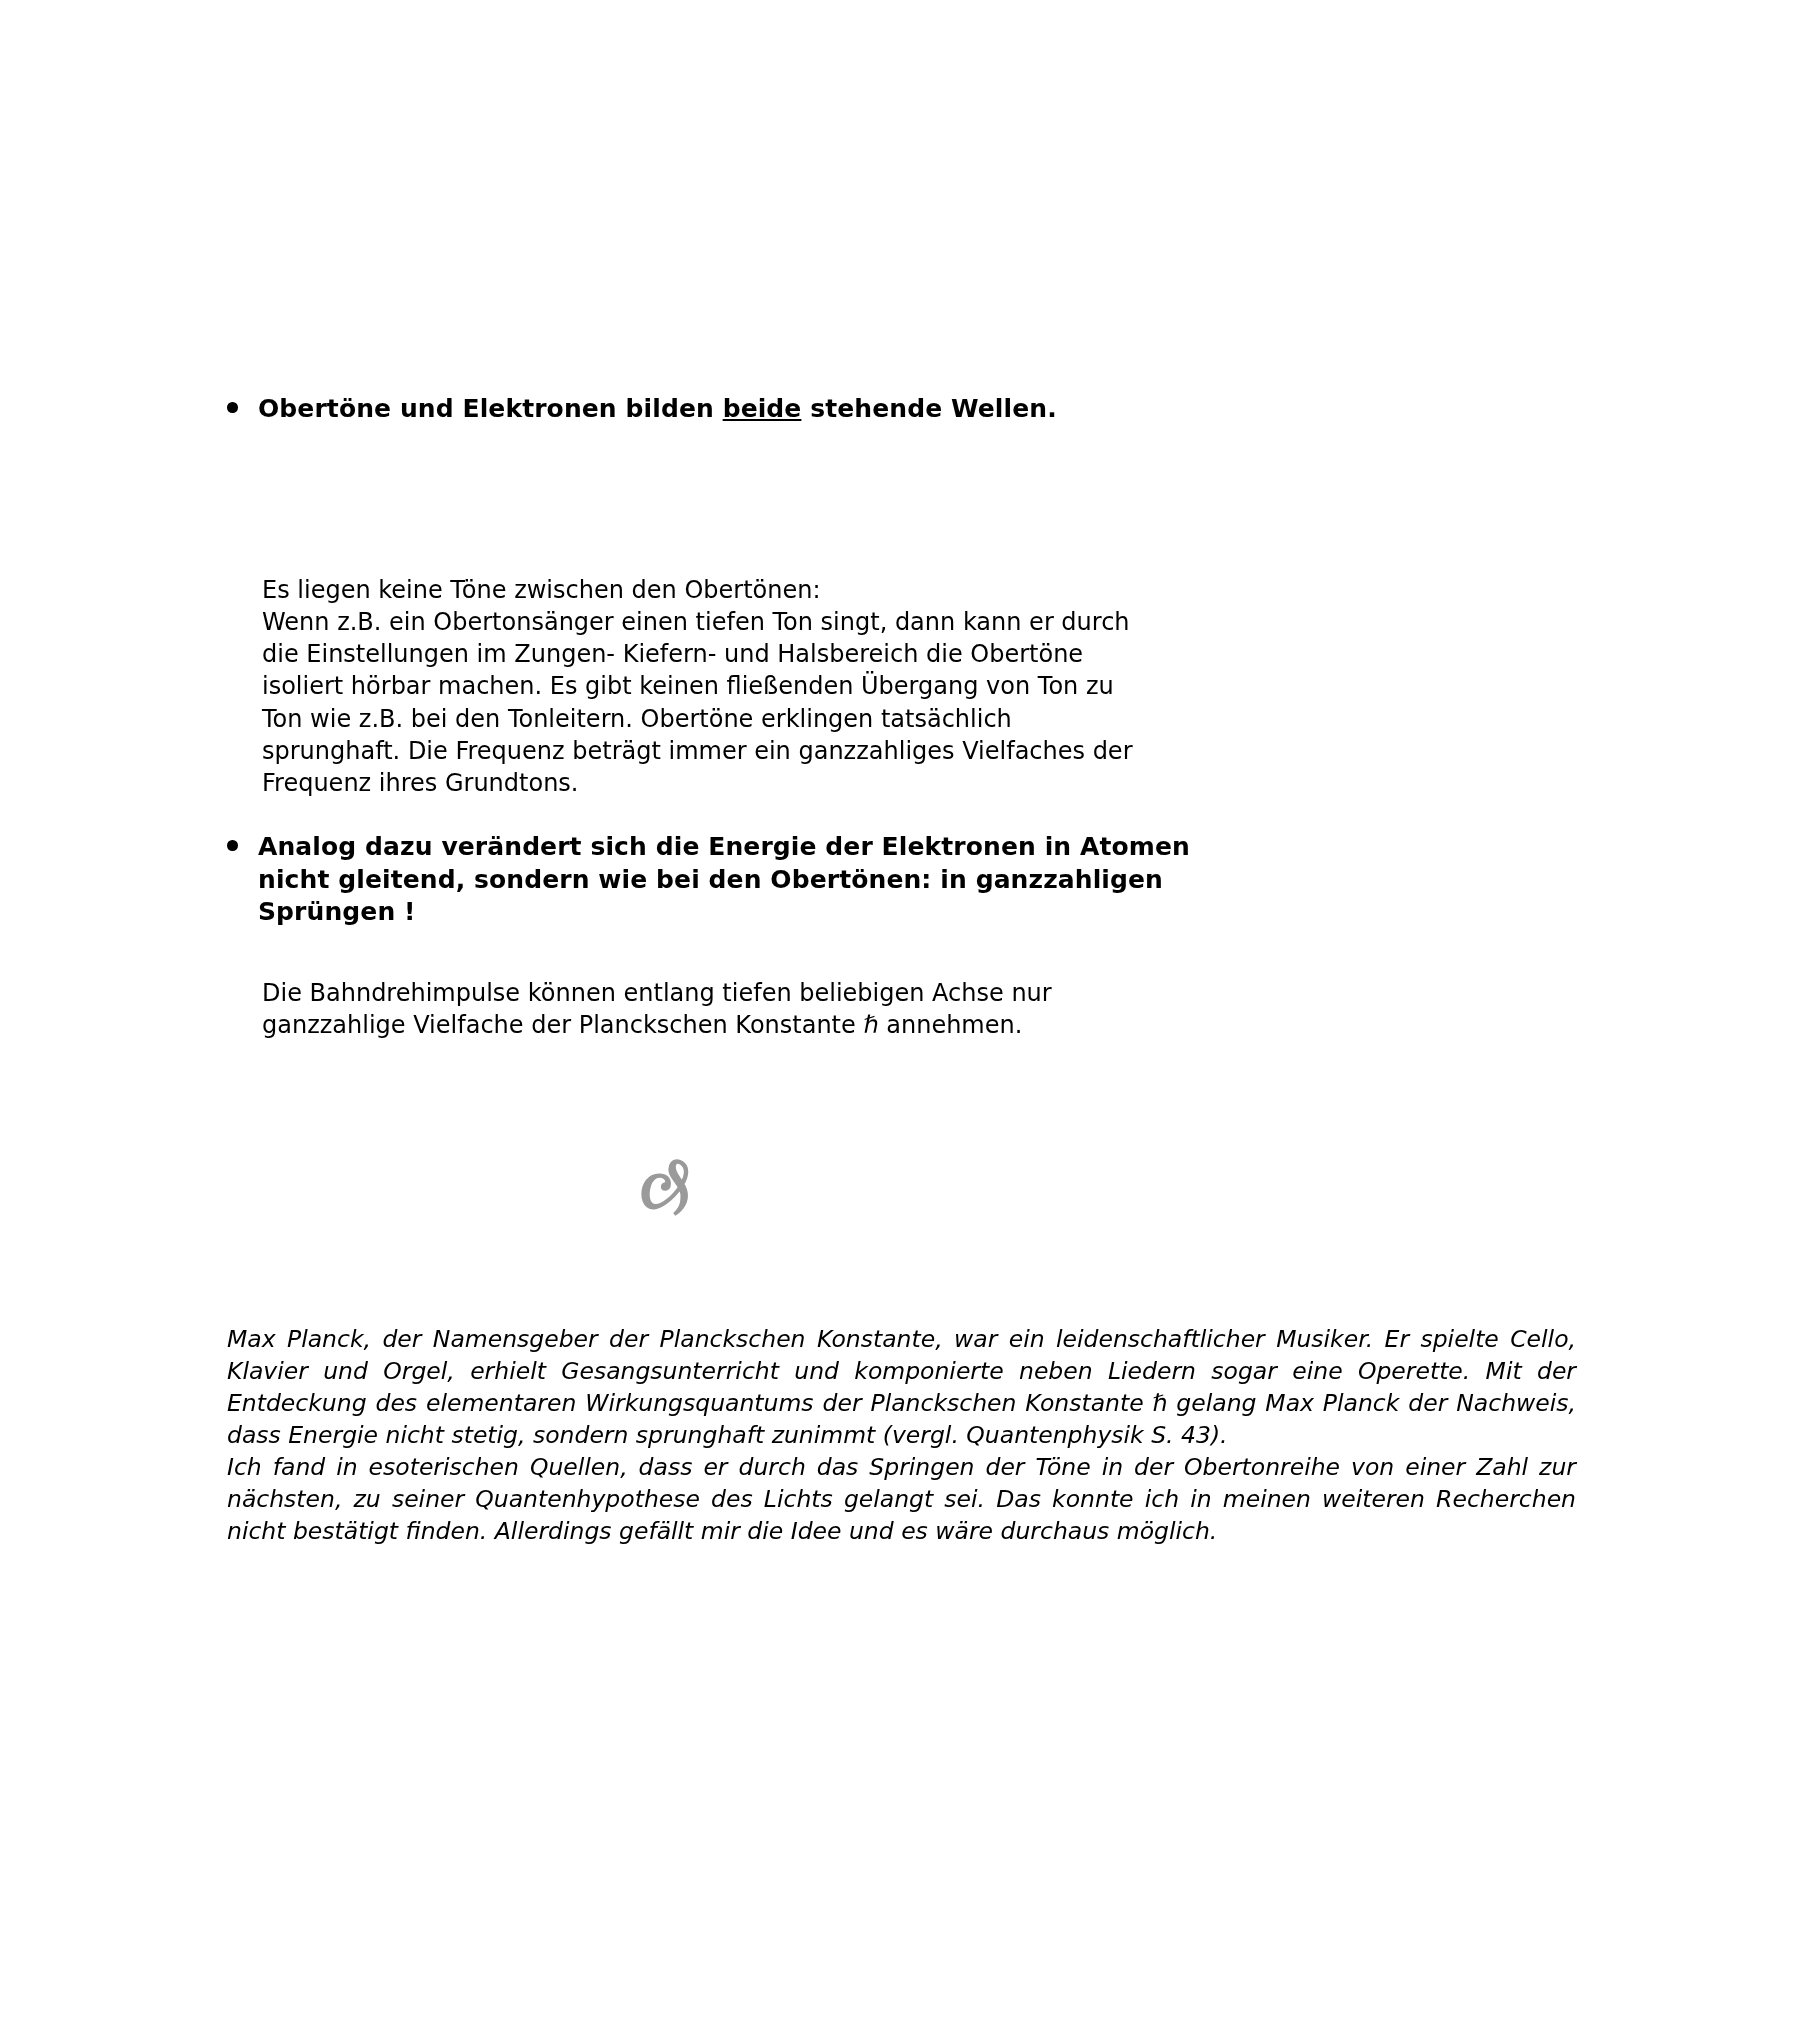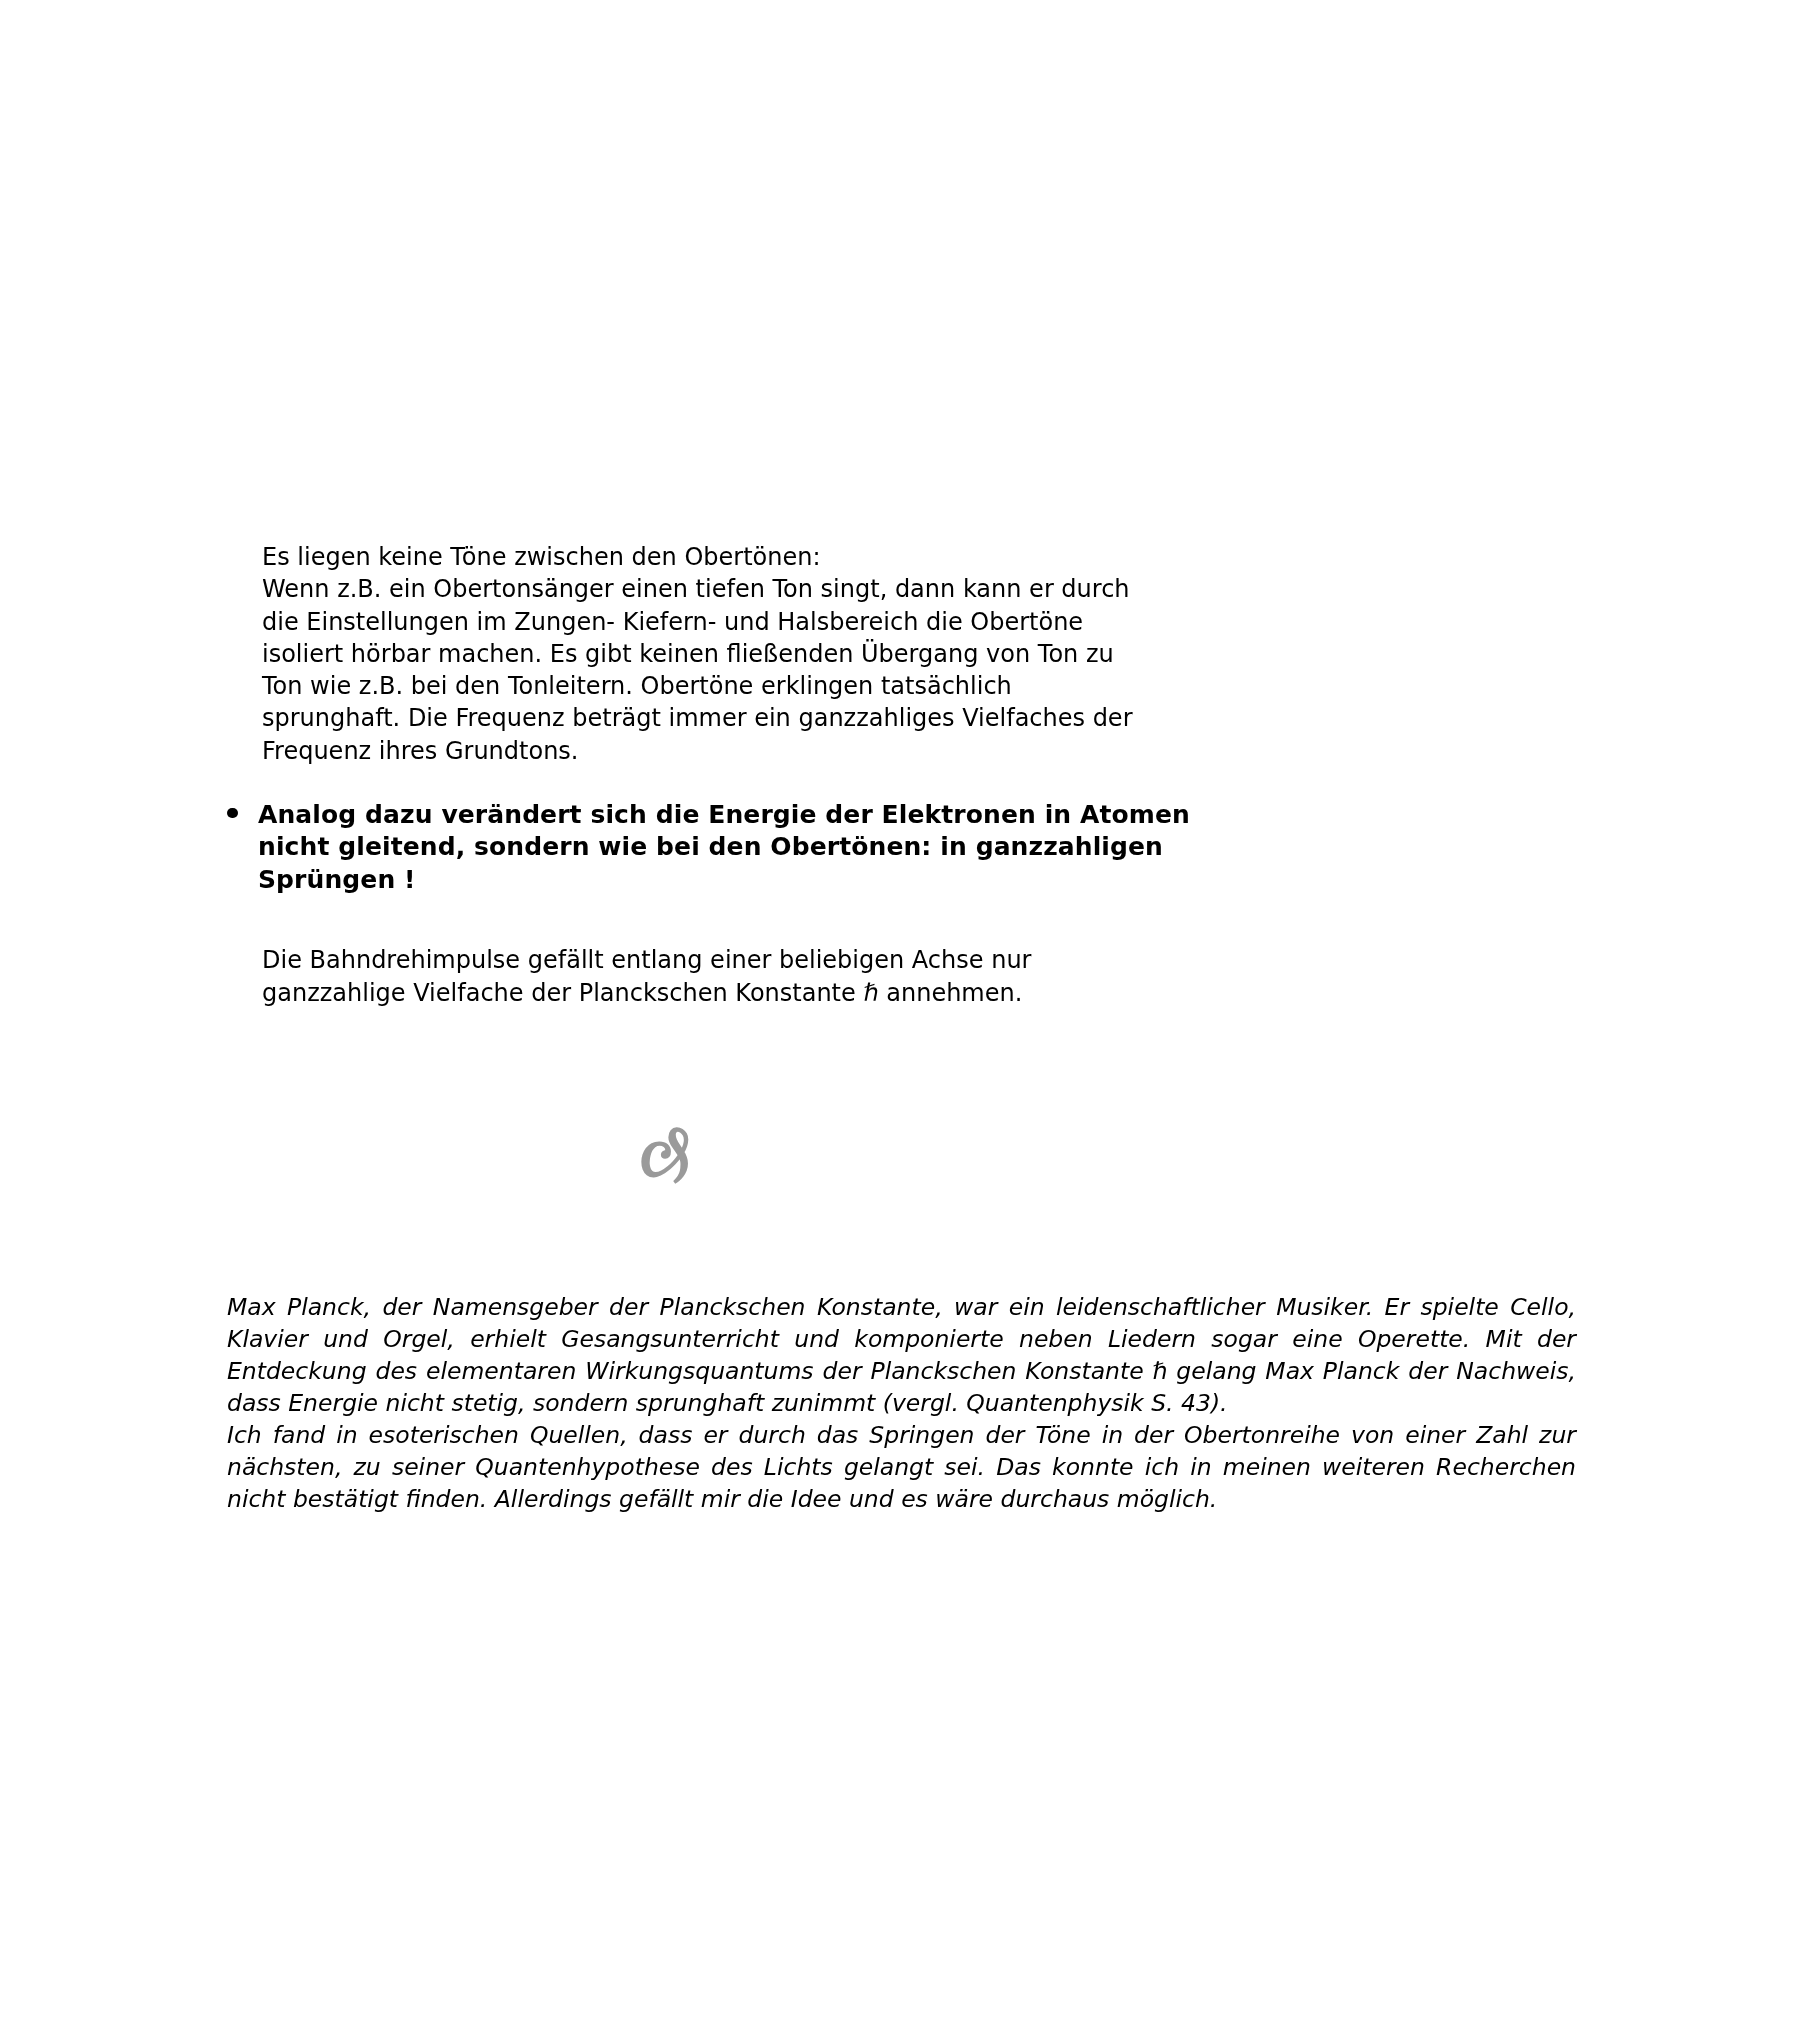--- a/index.html
+++ b/index.html
@@ -98,20 +98,24 @@
   .footnote .nojustify {
     text-align: left;
   }
 </style>
 </head>
 <body>
 
 <div class="page">
   <div class="content">
 
+    <div class="bullet-block">
+      <span class="bullet-dot"></span>
+      <div class="bullet-heading"><span>Obertöne und Elektronen bilden </span><u>beide</u><span> stehende Wellen.</span></div>
+    </div>
     <div class="sp-a"></div>
 
     <div class="sp-b"></div>
 
     <div class="sp-c"></div>
     <div class="body-par">Es liegen keine Töne zwischen den Obertönen:
 Wenn z.B. ein Obertonsänger einen tiefen Ton singt, dann kann er durch
 die Einstellungen im Zungen- Kiefern- und Halsbereich die Obertöne
 isoliert hörbar machen. Es gibt keinen fließenden Übergang von Ton zu
 Ton wie z.B. bei den Tonleitern. Obertöne erklingen tatsächlich
@@ -120,21 +124,21 @@
 
     <div class="sp-d"></div>
 
     <div class="bullet-block">
       <span class="bullet-dot"></span>
       <div class="bullet-heading">Analog dazu verändert sich die Energie der Elektronen in Atomen
 nicht gleitend, sondern wie bei den Obertönen: in ganzzahligen
 Sprüngen !</div>
     </div>
     <div class="sp-c"></div>
-    <div class="body-par">Die Bahndrehimpulse gefällt entlang einer beliebigen Achse nur
+    <div class="body-par">Die Bahndrehimpulse können entlang tiefen beliebigen Achse nur
 ganzzahlige Vielfache der Planckschen Konstante ℏ annehmen.</div>
     <div class="sp-e"></div>
 
     <div class="ornament-row">
       <span class="ornament">℘</span>
     </div>
 
     <div class="footnote">
       <p>Max Planck, der Namensgeber der Planckschen Konstante, war ein leidenschaftlicher Musiker. Er spielte Cello, Klavier und Orgel, erhielt Gesangsunterricht und komponierte neben Liedern sogar eine Operette. Mit der Entdeckung des elementaren Wirkungsquantums der Planckschen Konstante ℏ gelang Max Planck der Nachweis, dass Energie nicht stetig, sondern sprunghaft zunimmt (vergl. Quantenphysik S. 43).</p>
       <p>Ich fand in esoterischen Quellen, dass er durch das Springen der Töne in der Obertonreihe von einer Zahl zur nächsten, zu seiner Quantenhypothese des Lichts gelangt sei. Das konnte ich in meinen weiteren Recherchen nicht bestätigt finden. Allerdings gefällt mir die Idee und es wäre durchaus möglich.</p>

